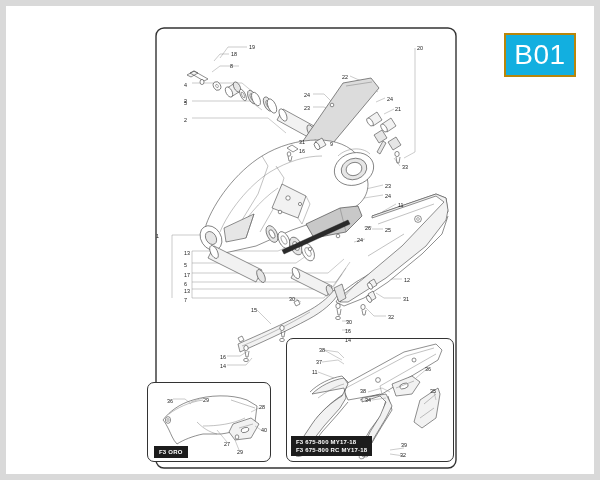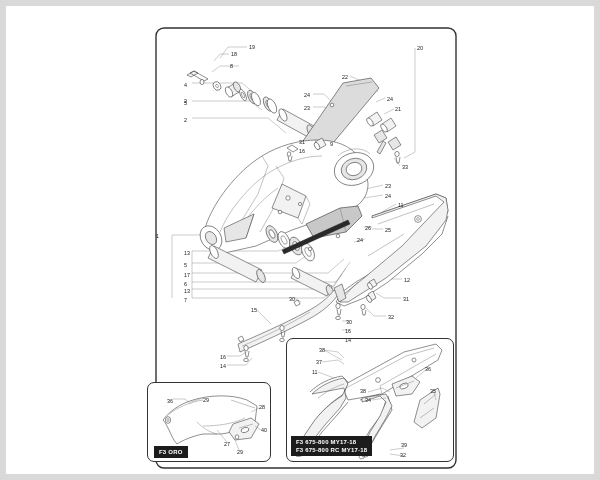--- a/index.html
+++ b/index.html
@@ -392,20 +392,23 @@
         <path d="M118 110 L104 112"></path>
         <path d="M118 118 L104 116"></path>
       </g>
     </svg>
 
     <div class="inset-label" id="label-my">
       <div>F3 675-800 MY17-18</div>
       <div>F3 675-800 RC MY17-18</div>
     </div>
 
+    <div id="badge">
+      <span>B01</span>
+    </div>
 
     <div id="callout-layer">
         <div class="cnum" style="left: 243px; top: 38px;">19</div>
         <div class="cnum" style="left: 225px; top: 45px;">18</div>
         <div class="cnum" style="left: 224px; top: 57px;">8</div>
         <div class="cnum" style="left: 178px; top: 76px;">4</div>
         <div class="cnum" style="left: 178px; top: 92px;">3</div>
         <div class="cnum" style="left: 178px; top: 94px;">5</div>
         <div class="cnum" style="left: 178px; top: 111px;">2</div>
         <div class="cnum" style="left: 336px; top: 68px;">22</div>

